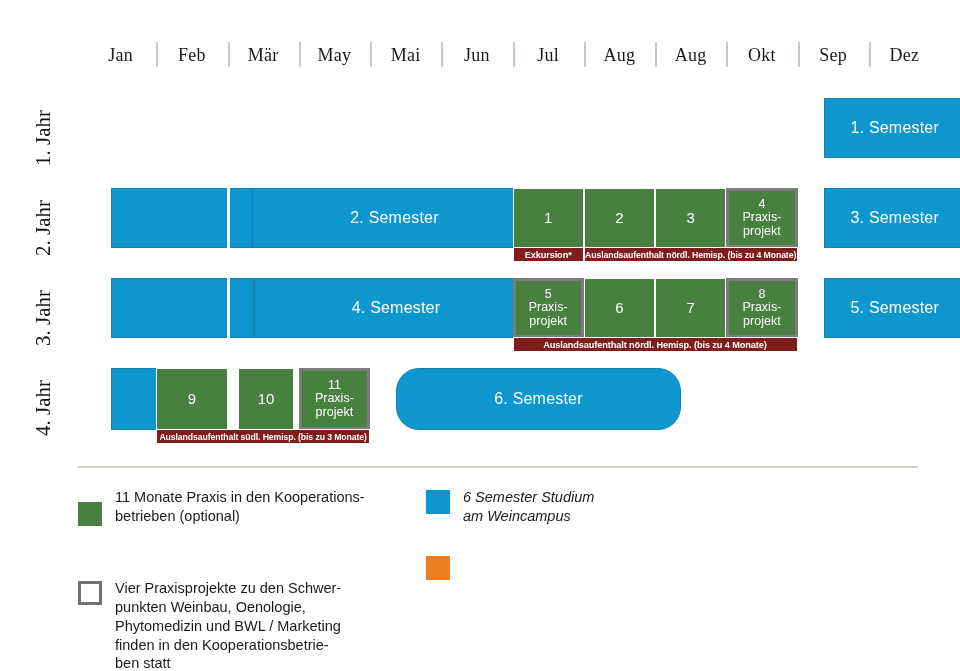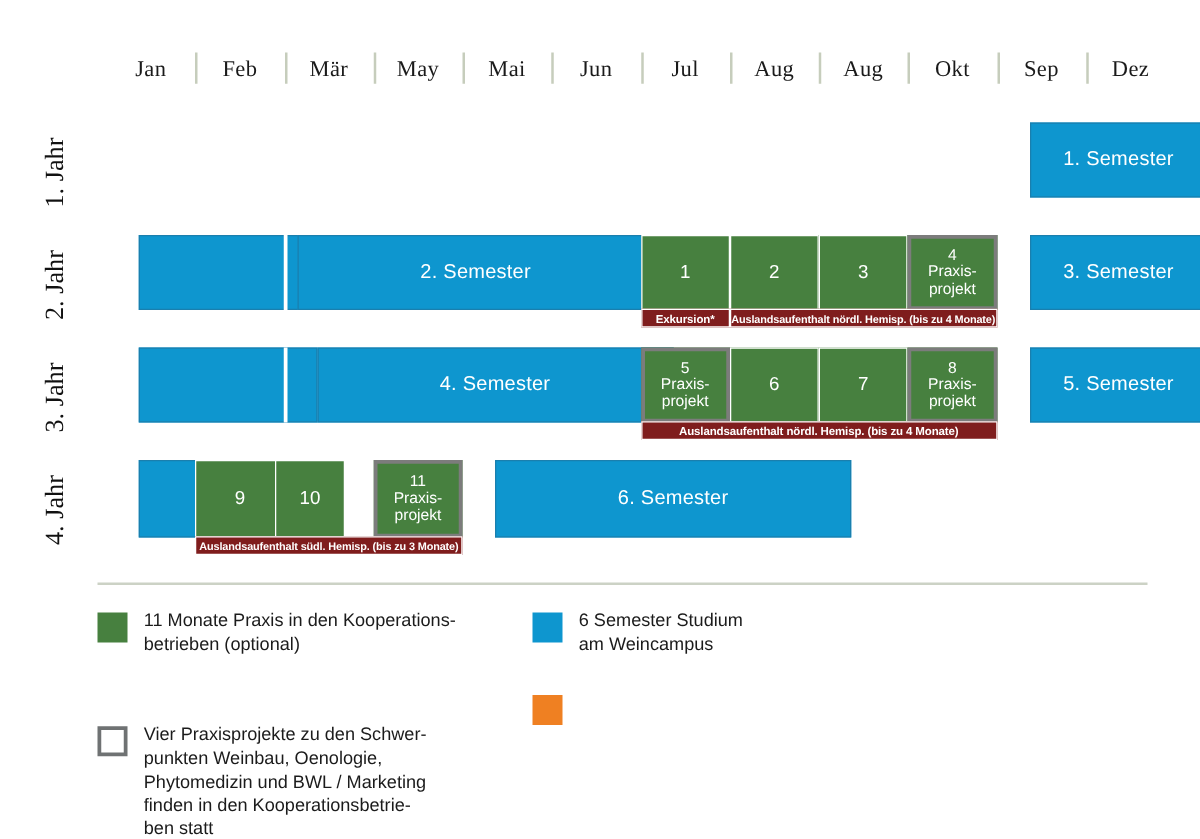--- a/index.html
+++ b/index.html
@@ -142,21 +142,21 @@
     <div class="year-label" style="top: 288px; height: 60px; line-height: 60px;"><span class="yl-rot">3. Jahr</span></div>
     <div class="year-label" style="top: 378px; height: 60px; line-height: 60px;"><span class="yl-rot">4. Jahr</span></div>
   </div>
 
 <div id="timeline">
     <div class="row" style="top: 98px; height: 60px;">
       <div class="blk blue" style="left: 712.5px; width: 142.5px; top: 0px; height: 60px; white-space: pre-line;">1. Semester</div>
     </div>
     <div class="row" style="top: 188px; height: 60px;">
       <div class="blk blue" style="left: 0px; width: 142.5px; top: 0px; height: 60px; white-space: pre-line;"></div>
-      <div class="blk blue" style="left: 127px; width: 285px; top: 0px; height: 60px; white-space: pre-line;">2. Semester</div>
+      <div class="blk blue" style="left: 141px; width: 285px; top: 0px; height: 60px; white-space: pre-line;">2. Semester</div>
       <div class="blk green" style="left: 427.5px; width: 71.25px; top: 0px; height: 60px; white-space: pre-line;">1</div>
       <div class="blk green" style="left: 498.75px; width: 71.25px; top: 0px; height: 60px; white-space: pre-line;">2</div>
       <div class="blk green" style="left: 570px; width: 71.25px; top: 0px; height: 60px; white-space: pre-line;">3</div>
       <div class="blk green praxis" style="left: 641.25px; width: 71.25px; top: 0px; height: 60px; z-index: 3; white-space: pre-line;">4
 Praxis-
 projekt</div>
       <div class="blk blue" style="left: 712.5px; width: 142.5px; top: 0px; height: 60px; white-space: pre-line;">3. Semester</div>
       <div class="sep-white" style="left: 141.5px;"></div>
       <div class="orange" style="left: 427.5px; width: 71.25px; top: 59px; font-size: 9.2px;">Exkursion*</div>
       <div class="orange" style="left: 498.75px; width: 213.75px; top: 59px; font-size: 8.7px;">Auslandsaufenthalt nördl. Hemisp. (bis zu 4 Monate)</div>
@@ -172,49 +172,49 @@
       <div class="blk green praxis" style="left: 641.25px; width: 71.25px; top: 0px; height: 60px; z-index: 3; white-space: pre-line;">8
 Praxis-
 projekt</div>
       <div class="blk blue" style="left: 712.5px; width: 142.5px; top: 0px; height: 60px; white-space: pre-line;">5. Semester</div>
       <div class="sep-white" style="left: 141.5px;"></div>
       <div class="orange" style="left: 427.5px; width: 285px; top: 59px; font-size: 9.2px;">Auslandsaufenthalt nördl. Hemisp. (bis zu 4 Monate)</div>
     </div>
     <div class="row" style="top: 368px; height: 62px;">
       <div class="blk blue" style="left: 0px; width: 71.25px; top: 0px; height: 62px; white-space: pre-line;"></div>
       <div class="blk green" style="left: 71.25px; width: 71.25px; top: 0px; height: 62px; white-space: pre-line;">9</div>
-      <div class="blk green" style="left: 135px; width: 56px; top: 0px; height: 62px; white-space: pre-line;">10</div>
+      <div class="blk green" style="left: 153px; width: 56px; top: 0px; height: 62px; white-space: pre-line;">10</div>
       <div class="blk green praxis" style="left: 213.75px; width: 71.25px; top: 0px; height: 62px; z-index: 3; white-space: pre-line;">11
 Praxis-
 projekt</div>
-      <div class="blk blue" style="left: 285px; width: 285px; top: 0px; height: 62px; white-space: pre-line;">6. Semester</div>
+      <div class="blk blue" style="left: 285px; width: 285px; top: 0px; height: 62px; white-space: pre-line; border-radius: 23px;">6. Semester</div>
       <div class="orange" style="left: 71.25px; width: 213.75px; top: 61px; font-size: 8.7px;">Auslandsaufenthalt südl. Hemisp. (bis zu 3 Monate)</div>
     </div>
   </div>
 
 <div id="legend-divider"></div>
 
 <div id="legend">
   <div class="legend-col" id="legend-left" style="left:0px;width:370px;">
-      <div class="legend-item" style="position: absolute; left: 0px; top: 0px; width: 100%;">
+      <div class="legend-item" style="position: absolute; left: 0px; top: 0px; width: 100%; align-items: flex-end;">
         <div class="swatch sw-green"></div>
         <div class="legend-text">11 Monate Praxis in den Kooperations-
 betrieben (optional)</div>
       </div>
       <div class="legend-item" style="position: absolute; left: 0px; top: 66px; width: 100%; margin-top: 25px;">
         <div class="swatch sw-outline"></div>
         <div class="legend-text">Vier Praxisprojekte zu den Schwer-
 punkten Weinbau, Oenologie,
 Phytomedizin und BWL / Marketing
 finden in den Kooperationsbetrie-
 ben statt</div>
       </div>
     </div>
   <div class="legend-col" id="legend-right" style="left:348px;width:420px;">
-      <div class="legend-item" style="position: absolute; left: 0px; top: 0px; width: 100%;">
+      <div class="legend-item" style="position: absolute; left: 0px; top: 0px; width: 100%; font-style: italic;">
         <div class="swatch sw-blue"></div>
         <div class="legend-text">6 Semester Studium
 am Weincampus</div>
       </div>
       <div class="legend-item" style="position: absolute; left: 0px; top: 66px; width: 100%;">
         <div class="swatch sw-orange"></div>
       </div>
     </div>
 </div>
 

